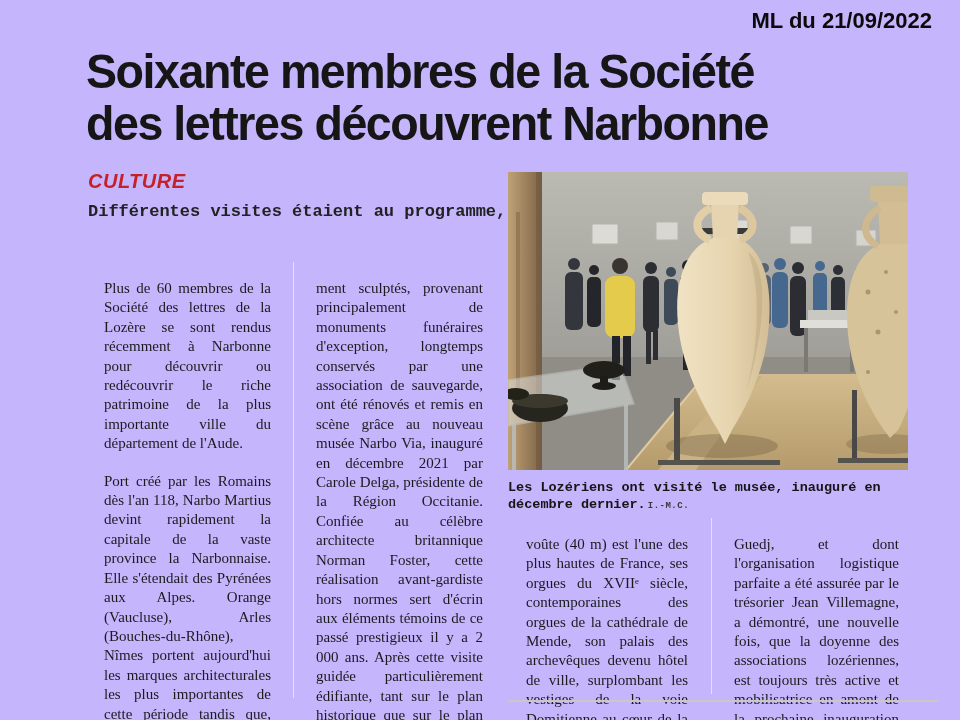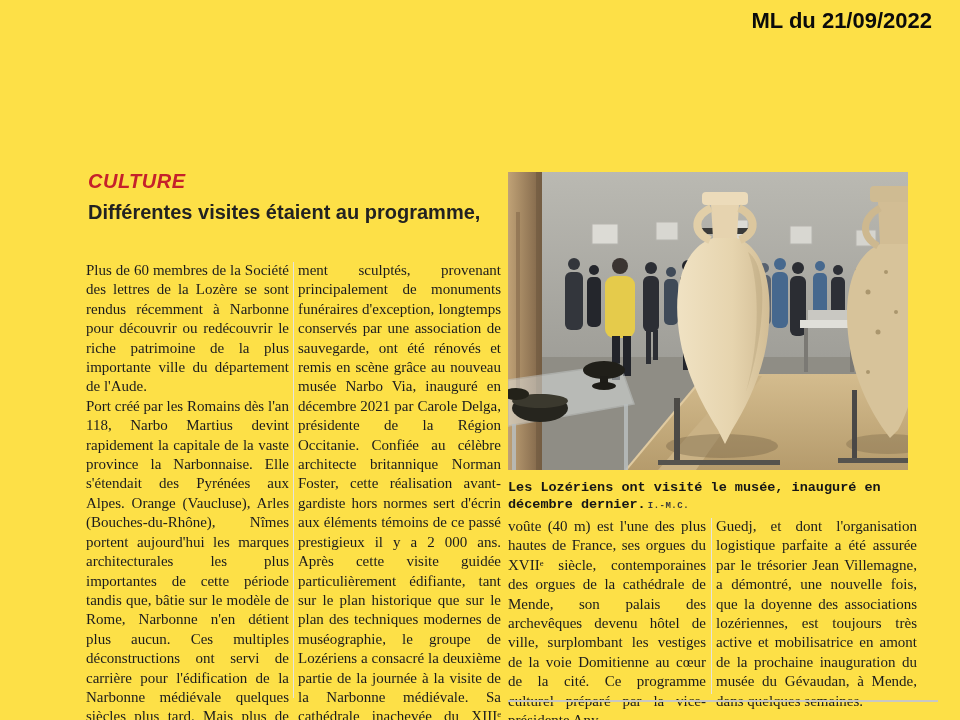--- a/index.html
+++ b/index.html
@@ -1,34 +1,34 @@
 <!DOCTYPE html>
 <html lang="fr"><head>
 <meta charset="utf-8">
 <style>
   html,body{margin:0;padding:0;}
   body{width:960px;height:720px;background:#ffffff;overflow:hidden;}
-  .page{position:relative;width:960px;height:720px;background:#fde047;
+  .page{position:relative;width:960px;height:720px;background:#c4b5fd;
         font-family:"Liberation Serif", serif;color:#1d1d1f;}
   .date-label{position:absolute;top:8px;left:0;width:932px;text-align:right;
         font-family:"Liberation Sans", sans-serif;font-weight:bold;
         font-size:22px;color:#0b0b0b;}
   .headline{position:absolute;left:86px;top:46px;width:860px;margin:0;
         font-family:"Liberation Sans", sans-serif;font-weight:bold;
         font-size:48px;line-height:52px;letter-spacing:-1.5px;color:#161616;}
   .headline span{display:block;transform:scaleX(.97);transform-origin:left;}
   .section-label{position:absolute;left:88px;top:170px;
         font-family:"Liberation Sans", sans-serif;font-weight:bold;
         font-size:20px;letter-spacing:.5px;color:#c5212b;font-style:italic;}
   .standfirst{position:absolute;left:88px;top:200px;width:420px;
-        font-family:Liberation Sans, sans-serif;font-weight:600;
-        font-size:20px;line-height:24px;color:#222;}
+        font-family:Liberation Mono, monospace;font-weight:600;
+        font-size:17px;line-height:24px;color:#222;}
   .bodycol{position:absolute;text-align:justify;font-size:15px;
         line-height:19.4px;color:#1b1b1d;}
-  .bodycol p{margin:0;}
+  .bodycol p{margin:18px;}
   .col-1{left:86px;top:261px;width:203px;}
   .col-2{left:298px;top:261px;width:203px;}
   .col-3{left:508px;top:517px;width:198px;}
   .col-4{left:716px;top:517px;width:201px;}
   .colrule{position:absolute;width:1px;background:#e4e3df;}
   .rule-a{left:293px;top:262px;height:436px;}
   .rule-b{left:711px;top:518px;height:176px;}
   .photo{position:absolute;left:508px;top:172px;width:400px;height:298px;
         background:#a9a8a2;overflow:hidden;}
   .photo svg{display:block;}
@@ -40,20 +40,24 @@
   .bottom-rule{position:absolute;left:508px;top:700px;width:430px;height:2px;
         background:#c9c8c3;}
 </style>
 </head>
 <body>
 
 <div class="page">
 
   <div class="date-label">ML du 21/09/2022</div>
 
+  <h1 class="headline">
+    <span>Soixante membres de la Société</span>
+    <span>des lettres découvrent Narbonne</span>
+  </h1>
 
   <div class="section-label">CULTURE</div>
 
   <div class="standfirst">
     <span>Différentes visites étaient au programme,</span><br>
   </div>
 
   <div class="bodycol col-1">
     <p>Plus de 60 membres de la Société des lettres de la Lozère se sont rendus récemment à Narbonne pour découvrir ou redécouvrir le riche patrimoine de la plus importante ville du département de l'Aude.</p>
     <p>Port créé par les Romains dès l'an 118, Narbo Martius devint rapidement la capitale de la vaste province la Narbonnaise. Elle s'étendait des Pyrénées aux Alpes. Orange (Vaucluse), Arles (Bouches-du-Rhône), Nîmes portent aujourd'hui les marques architecturales les plus importantes de cette période tandis que, bâtie sur le modèle de Rome, Narbonne n'en détient plus aucun. Ces multiples déconstructions ont servi de carrière pour l'édification de la Narbonne médiévale quelques siècles plus tard. Mais plus de 760 blocs de calcaire admirable-</p>

